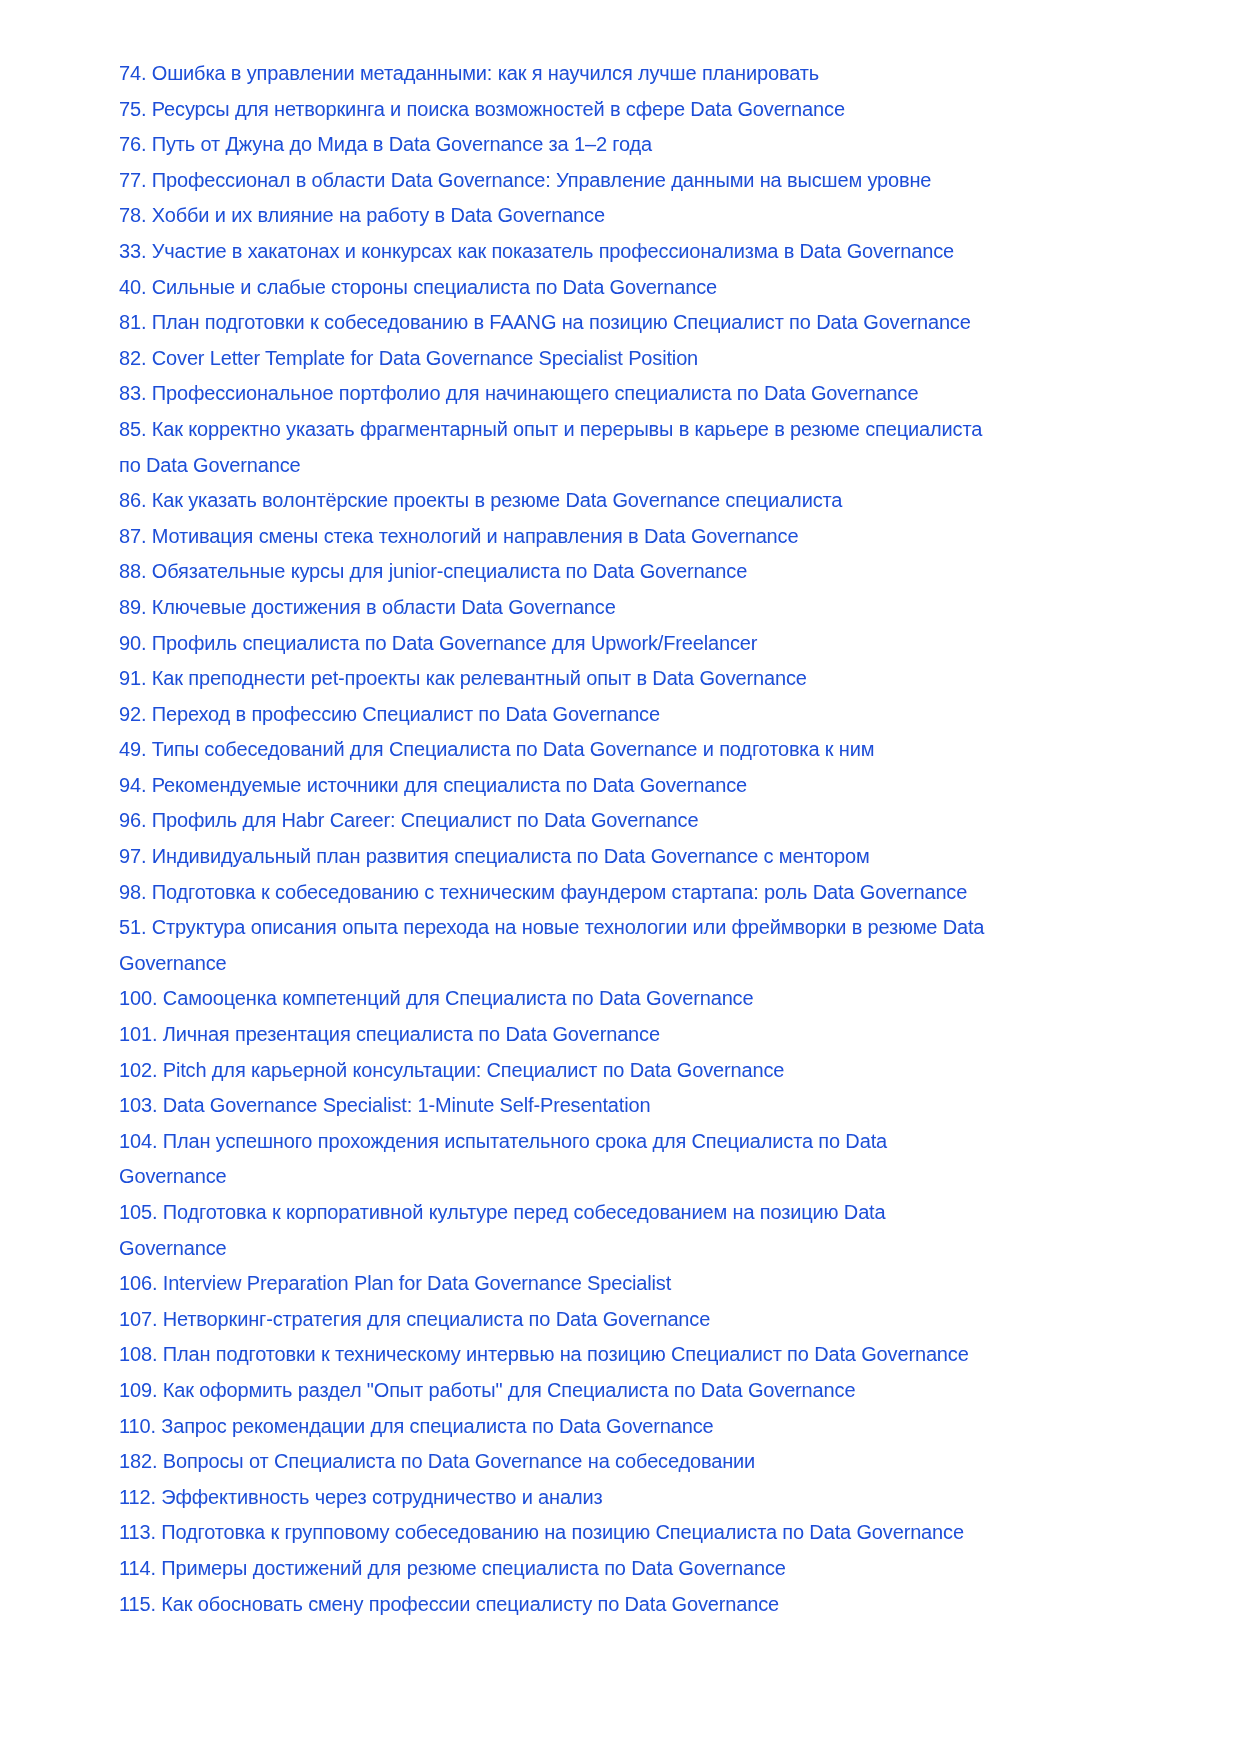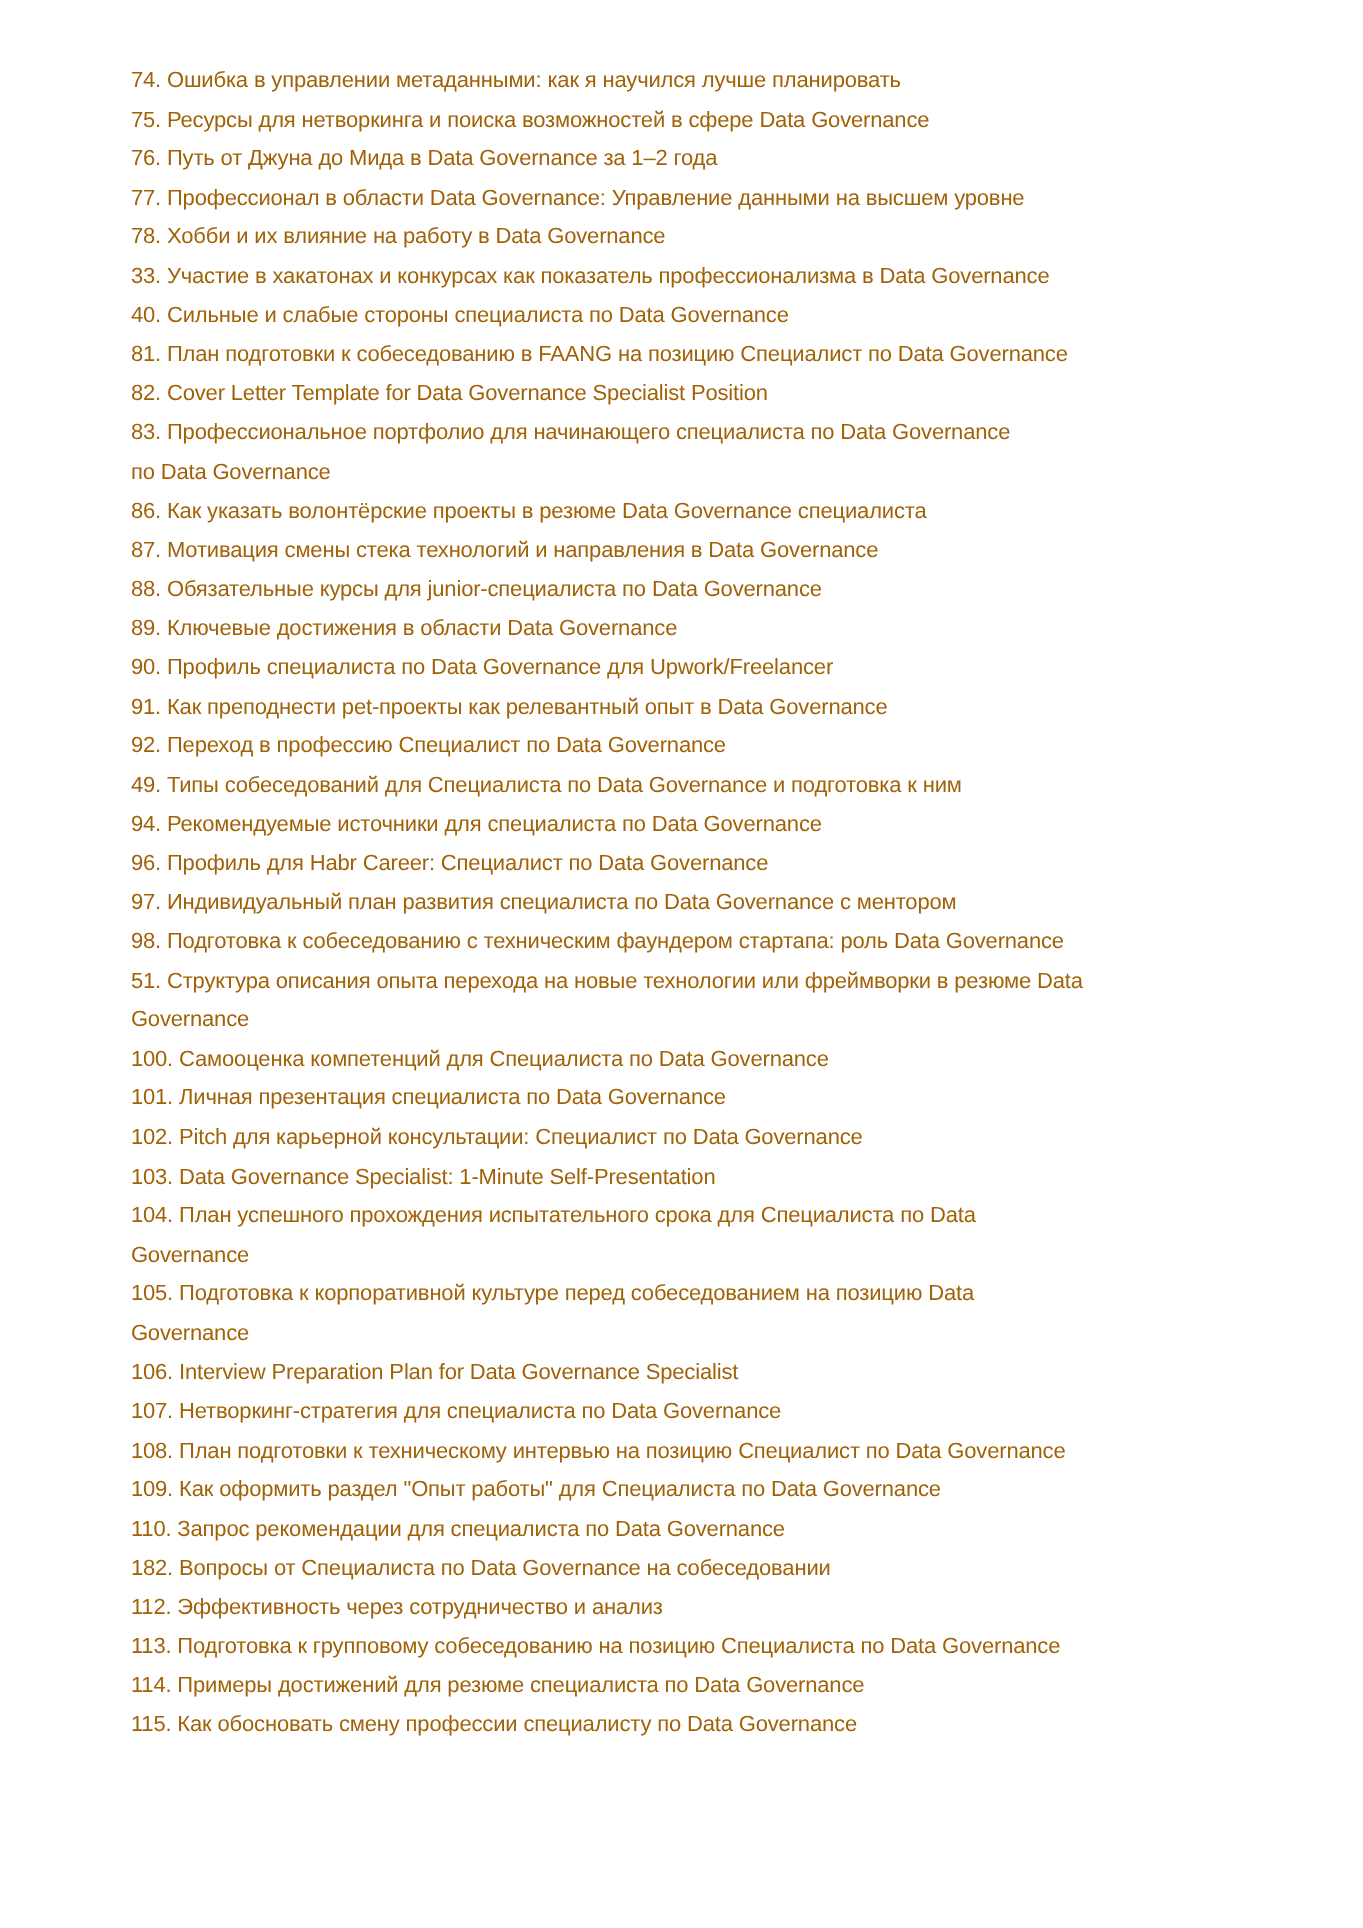--- a/index.html
+++ b/index.html
@@ -22,21 +22,21 @@
   }
   .toc-list {
     width: 990px;
   }
   .item {
     margin: 0;
     padding: 0;
     font-size: 20px;
     line-height: 35.6px;
     font-weight: 400;
-    color: #a16207;
+    color: #1d4ed8;
     letter-spacing: -0.15px;
   }
   .item .line {
     display: block;
     white-space: nowrap;
   }
 </style>
 </head>
 <body>
 
@@ -66,20 +66,21 @@
       <p class="item">
         <span class="line">81. План подготовки к собеседованию в FAANG на позицию Специалист по Data Governance</span>
       </p>
       <p class="item">
         <span class="line">82. Cover Letter Template for Data Governance Specialist Position</span>
       </p>
       <p class="item">
         <span class="line">83. Профессиональное портфолио для начинающего специалиста по Data Governance</span>
       </p>
       <p class="item">
+        <span class="line">85. Как корректно указать фрагментарный опыт и перерывы в карьере в резюме специалиста</span>
         <span class="line">по Data Governance</span>
       </p>
       <p class="item">
         <span class="line">86. Как указать волонтёрские проекты в резюме Data Governance специалиста</span>
       </p>
       <p class="item">
         <span class="line">87. Мотивация смены стека технологий и направления в Data Governance</span>
       </p>
       <p class="item">
         <span class="line">88. Обязательные курсы для junior-специалиста по Data Governance</span>

